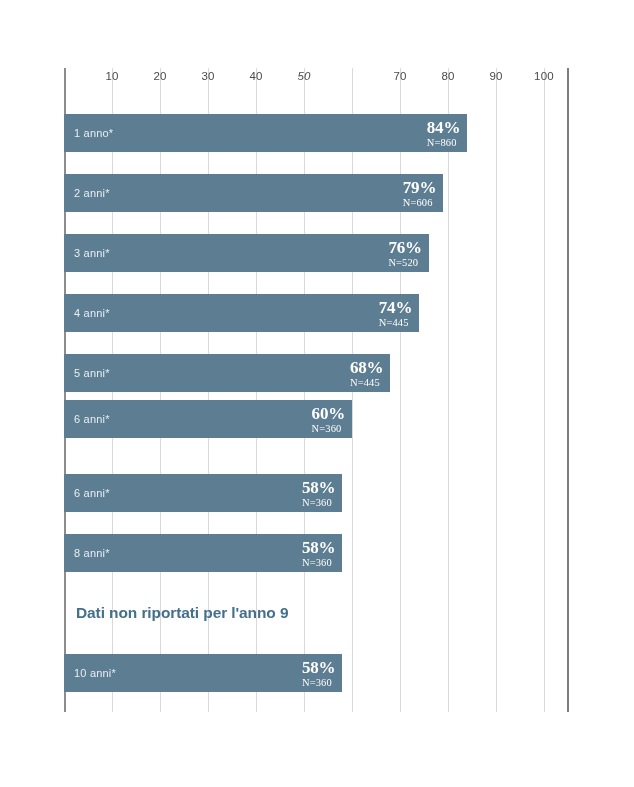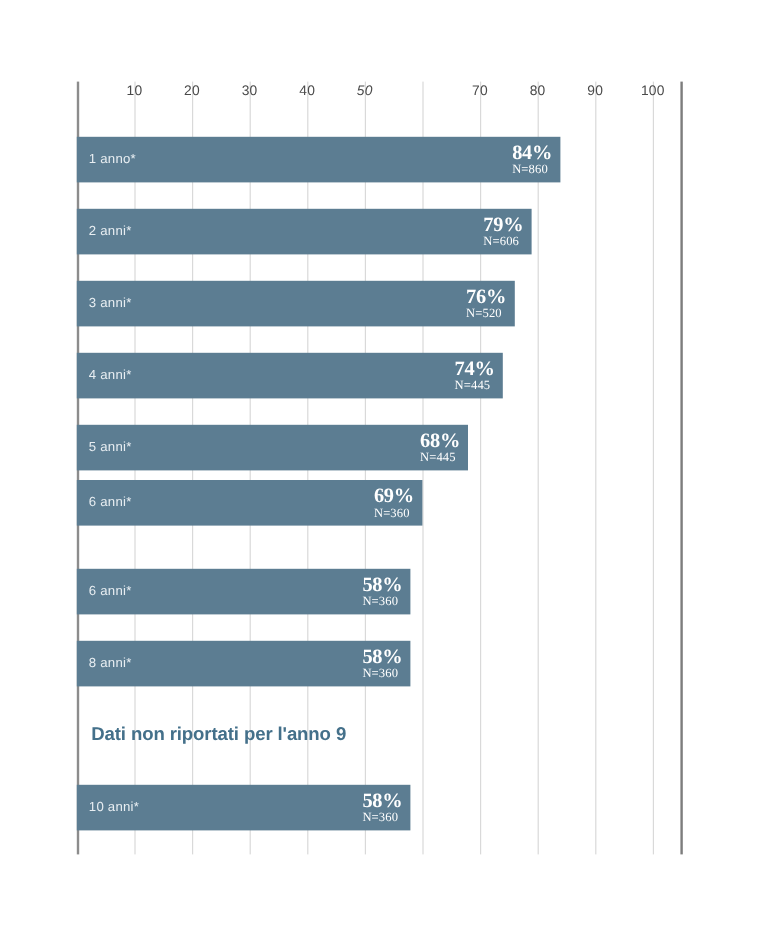--- a/index.html
+++ b/index.html
@@ -219,21 +219,21 @@
           <span class="bar-values">
             <span class="bar-pct">68%</span>
             <span class="bar-n">N=445</span>
           </span>
         </div>
       </div>
       <div class="bar-row" style="top: 332px; width: 288px; padding-left: 14px;">
         <div class="bar" style="width: 288px; background: rgb(92, 125, 146);">
           <span class="bar-label">6 anni*</span>
           <span class="bar-values">
-            <span class="bar-pct">69%</span>
+            <span class="bar-pct">60%</span>
             <span class="bar-n">N=360</span>
           </span>
         </div>
       </div>
       <div class="bar-row" style="top: 406px; width: 278.4px;">
         <div class="bar" style="width: 278.4px; background: rgb(92, 125, 146);">
           <span class="bar-label">6 anni*</span>
           <span class="bar-values">
             <span class="bar-pct">58%</span>
             <span class="bar-n">N=360</span>

